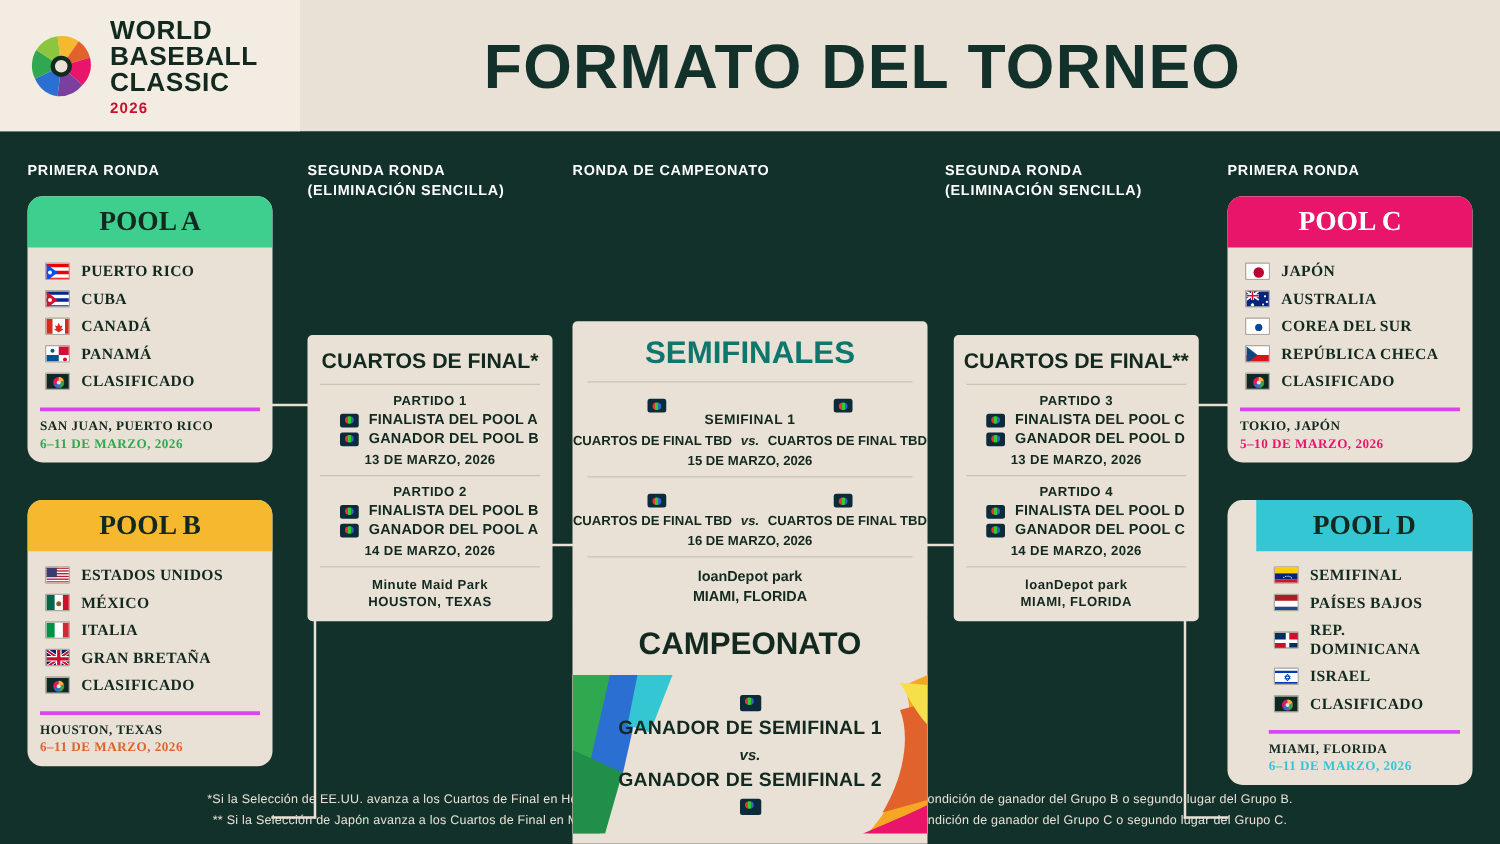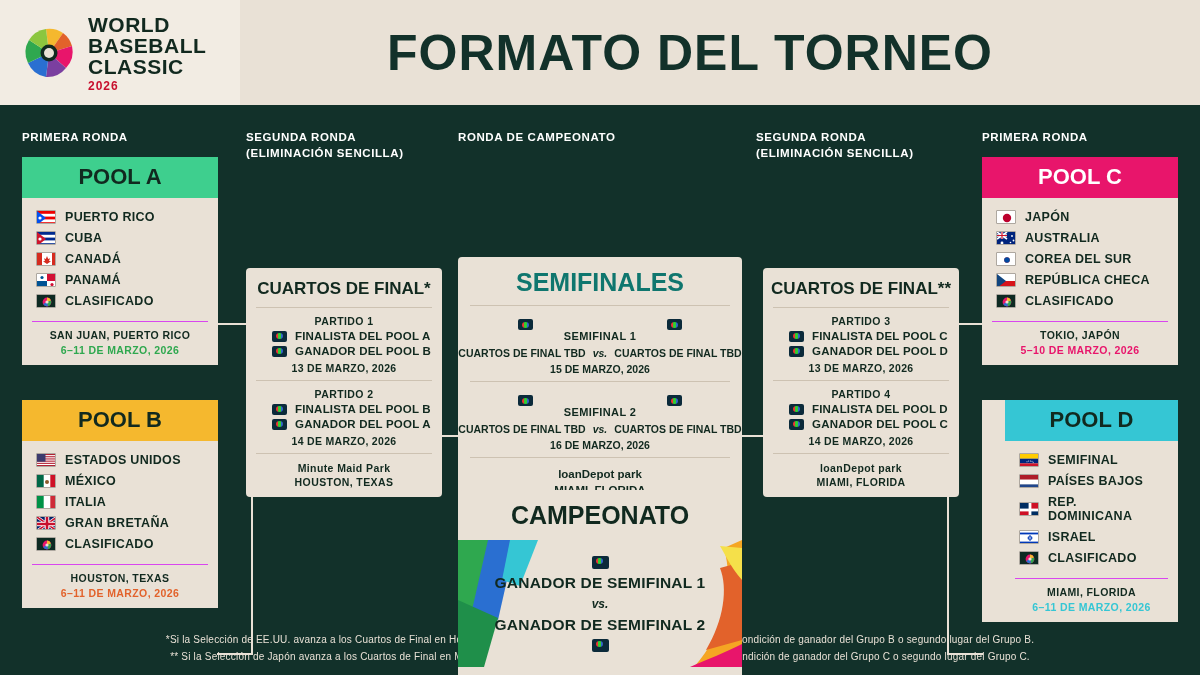--- a/index.html
+++ b/index.html
@@ -51,45 +51,46 @@
     letter-spacing: 0.6px;
     text-align: left;
     line-height: 1.35;
   }
 
   
   .pool {
     position: absolute;
     width: 196px;
     background: #e9e1d6;
-    border-radius: 0;
+    border-radius: 12px;
     overflow: hidden;
+    font-family: Liberation Serif, serif;
   }
   .pool-title {
     text-align: center;
     font-size: 22px;
     font-weight: bold;
     padding: 7px 0 8px;
     color: #11291f;
   }
   .pool-list { padding: 8px 0 4px 0; }
   .team {
     display: flex; align-items: center; gap: 9px;
     padding: 3.5px 14px;
     font-size: 12.5px;
     font-weight: bold;
     color: #11291f;
     letter-spacing: 0.3px;
   }
   .flag { width: 20px; height: 14px; flex: 0 0 auto; border: 0.5px solid rgba(0,0,0,0.25); border-radius: 1px; overflow: hidden; position: relative; }
   .pool-foot {
-    border-top: 1px solid #d946ef;
+    border-top: 3px solid #d946ef;
     margin: 6px 10px 0;
     padding: 7px 0 9px;
-    text-align: center;
+    text-align: left;
   }
   .pool-foot .venue { font-size: 10.5px; font-weight: bold; color: #11291f; letter-spacing: 0.4px;}
   .pool-foot .dates { font-size: 10.5px; font-weight: bold; letter-spacing: 0.4px; margin-top: 3px; }
 
   
   .qf {
     position: absolute;
     width: 196px;
     background: #e9e1d6;
     border-radius: 4px;
@@ -541,21 +542,20 @@
       </div>
       <div class="dt">15 DE MARZO, 2026</div>
     </div>
     <div class="sep"></div>
     <div class="semi">
       <div class="vs-row">
         <span class="badge"></span>
         <span style="width:120px;"></span>
         <span class="badge"></span>
       </div>
-      <div class="lbl">SEMIFINAL 2</div>
       <div class="vs-row">
         <span class="t">CUARTOS DE FINAL TBD</span>
         <span class="vs">vs.</span>
         <span class="t">CUARTOS DE FINAL TBD</span>
       </div>
       <div class="dt">16 DE MARZO, 2026</div>
     </div>
     <div class="sep"></div>
     <div class="venue">
       <div>loanDepot park</div>

